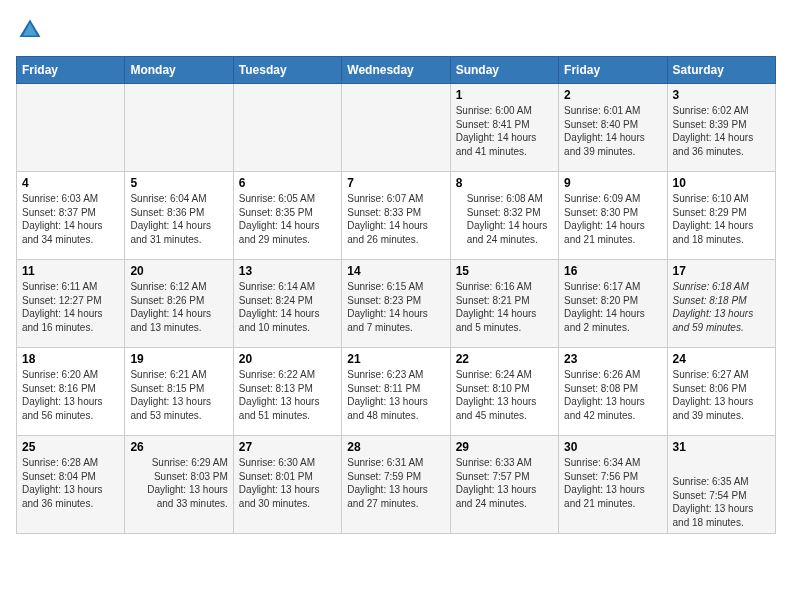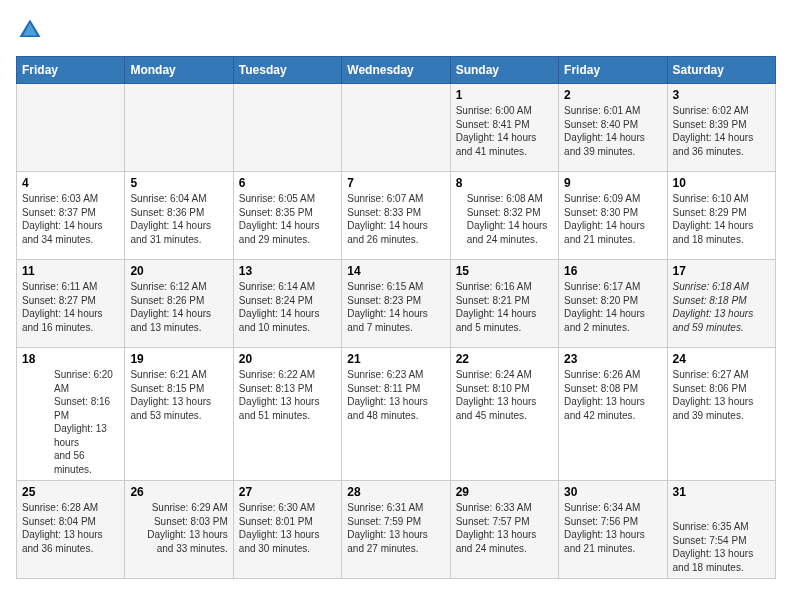--- a/index.html
+++ b/index.html
@@ -197,21 +197,21 @@
           <div class="day-info" style="white-space: pre-line;">Sunrise: 6:10 AM
 Sunset: 8:29 PM
 Daylight: 14 hours
 and 18 minutes.</div>
         </td>
       </tr>
       <tr>
         <td>
           <span class="day-number">11</span>
           <div class="day-info" style="white-space: pre-line;">Sunrise: 6:11 AM
-Sunset: 8:27 PM
+Sunset: 12:27 PM
 Daylight: 14 hours
 and 16 minutes.</div>
         </td>
         <td>
           <span class="day-number">20</span>
           <div class="day-info" style="white-space: pre-line;">Sunrise: 6:12 AM
 Sunset: 8:26 PM
 Daylight: 14 hours
 and 13 minutes.</div>
         </td>
@@ -247,21 +247,21 @@
           <span class="day-number">17</span>
           <div class="day-info" style="white-space: pre-line; font-style: italic;">Sunrise: 6:18 AM
 Sunset: 8:18 PM
 Daylight: 13 hours
 and 59 minutes.</div>
         </td>
       </tr>
       <tr>
         <td>
           <span class="day-number">18</span>
-          <div class="day-info" style="white-space: pre-line; margin-left: 32px;">Sunrise: 6:20 AM
+          <div class="day-info" style="white-space: pre-line;">Sunrise: 6:20 AM
 Sunset: 8:16 PM
 Daylight: 13 hours
 and 56 minutes.</div>
         </td>
         <td>
           <span class="day-number">19</span>
           <div class="day-info" style="white-space: pre-line;">Sunrise: 6:21 AM
 Sunset: 8:15 PM
 Daylight: 13 hours
 and 53 minutes.</div>

